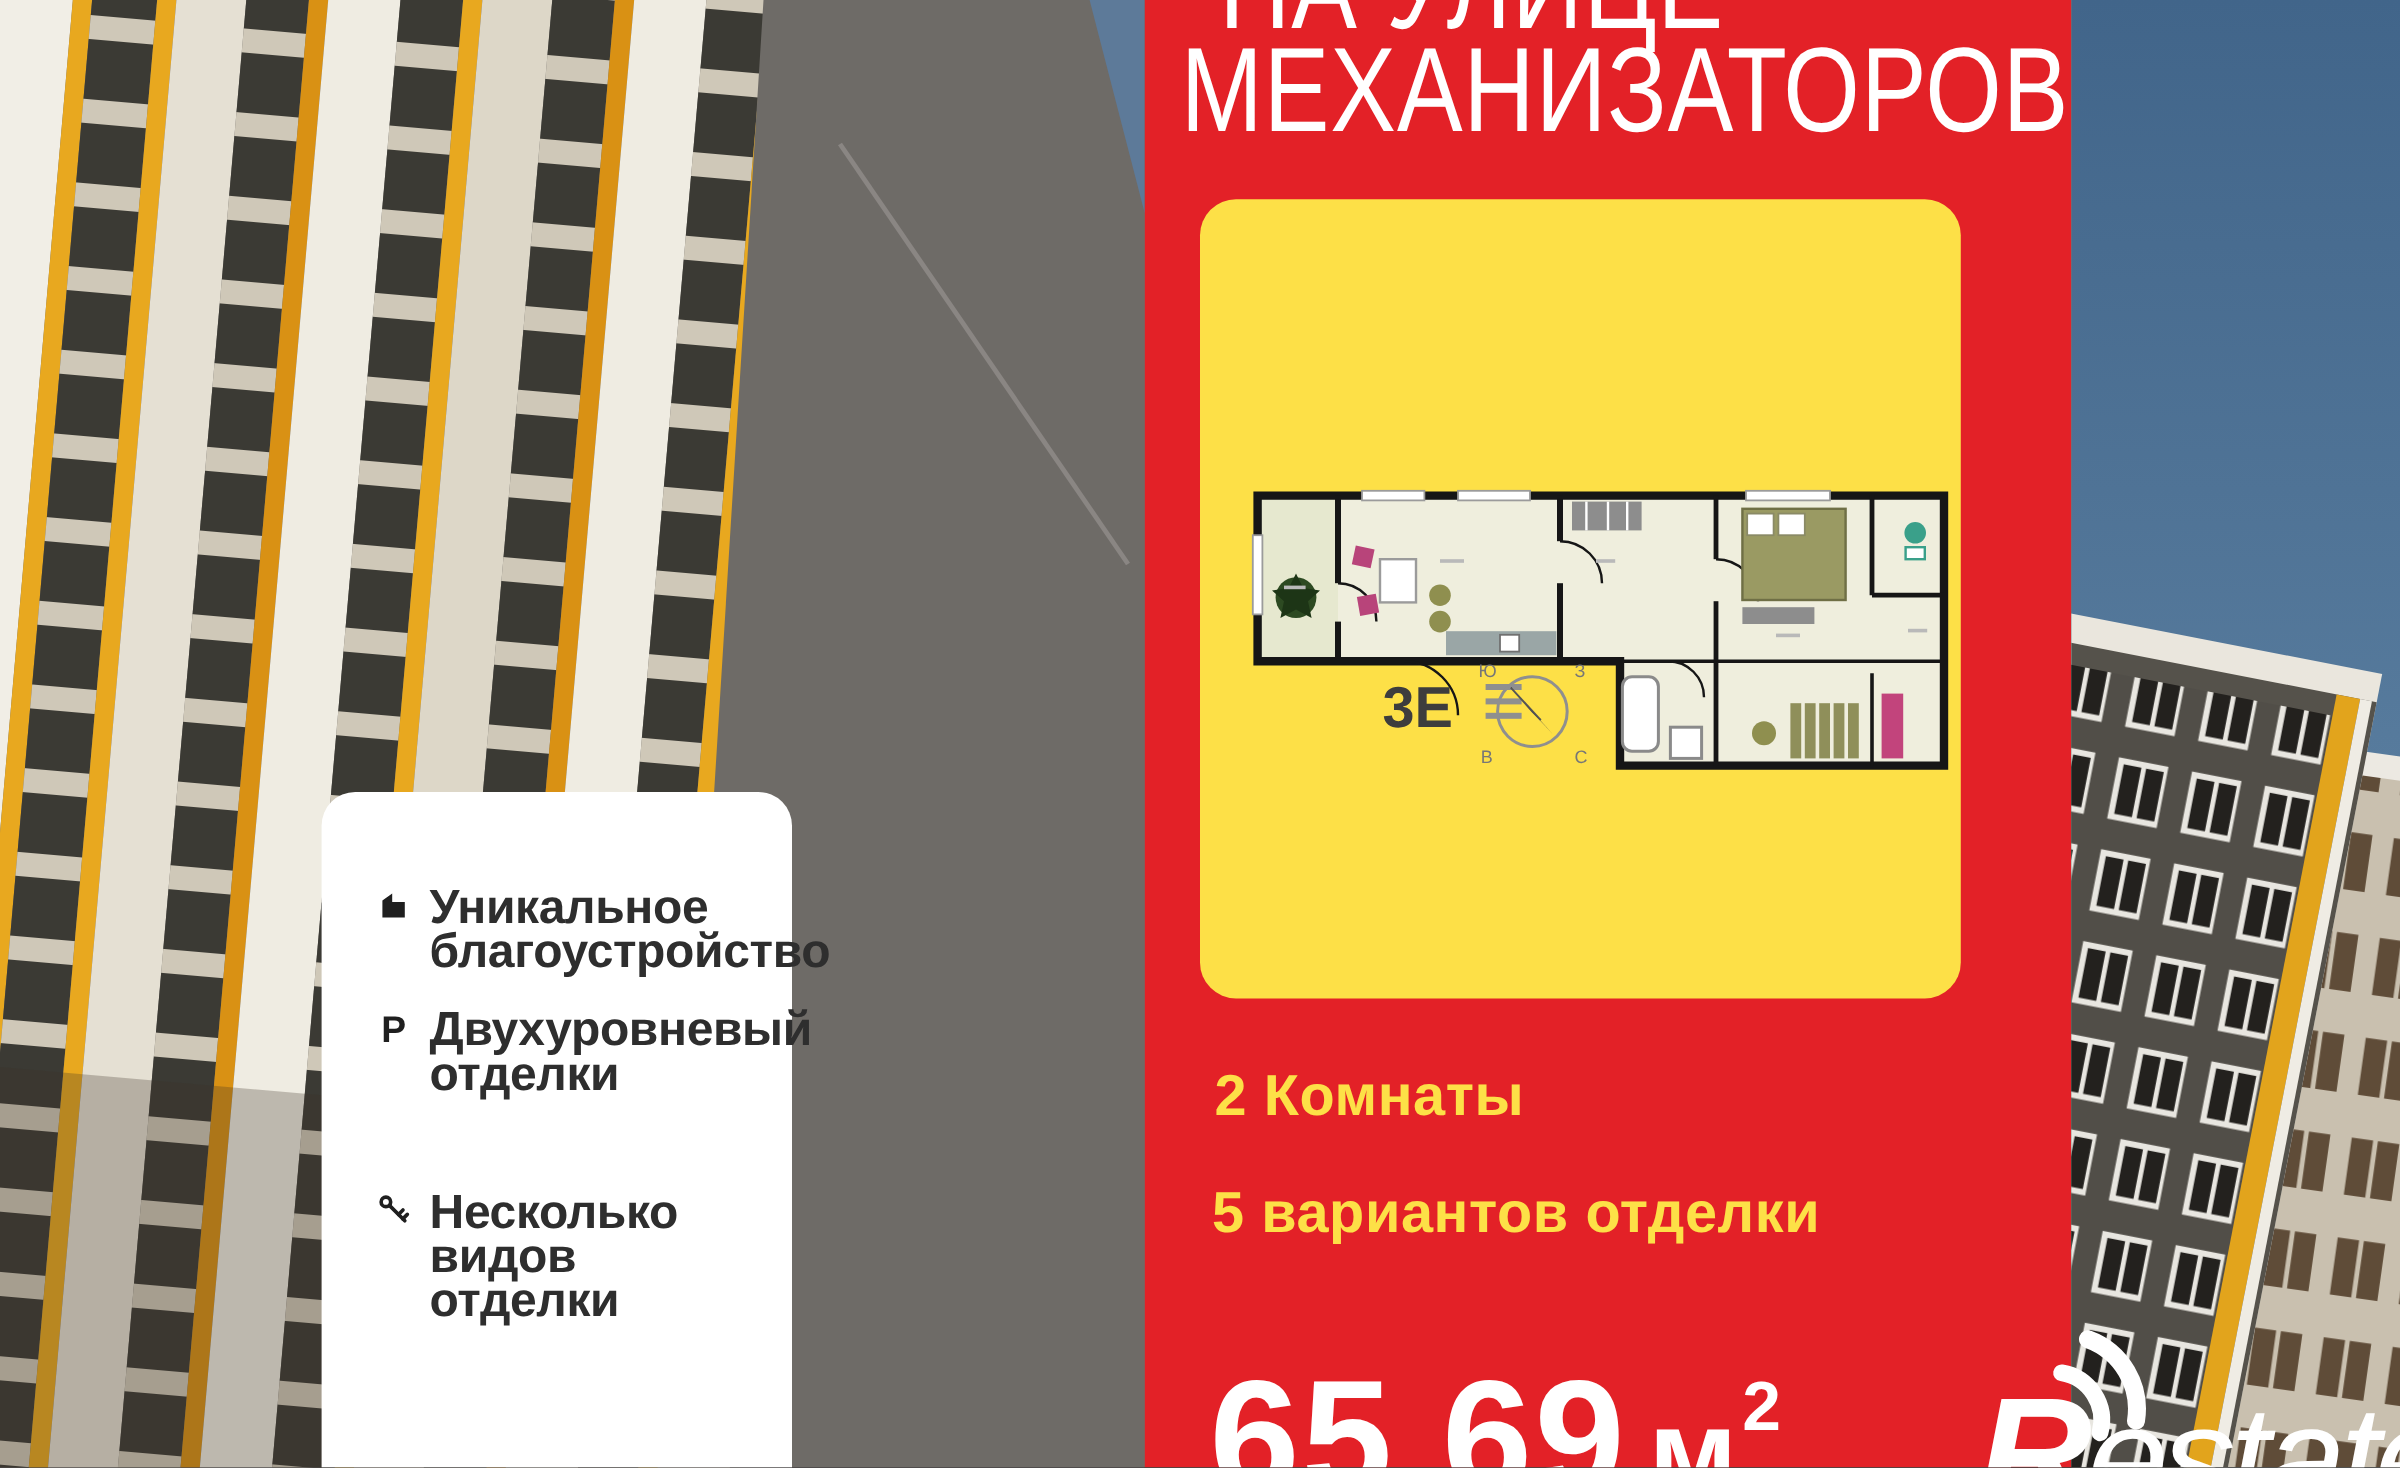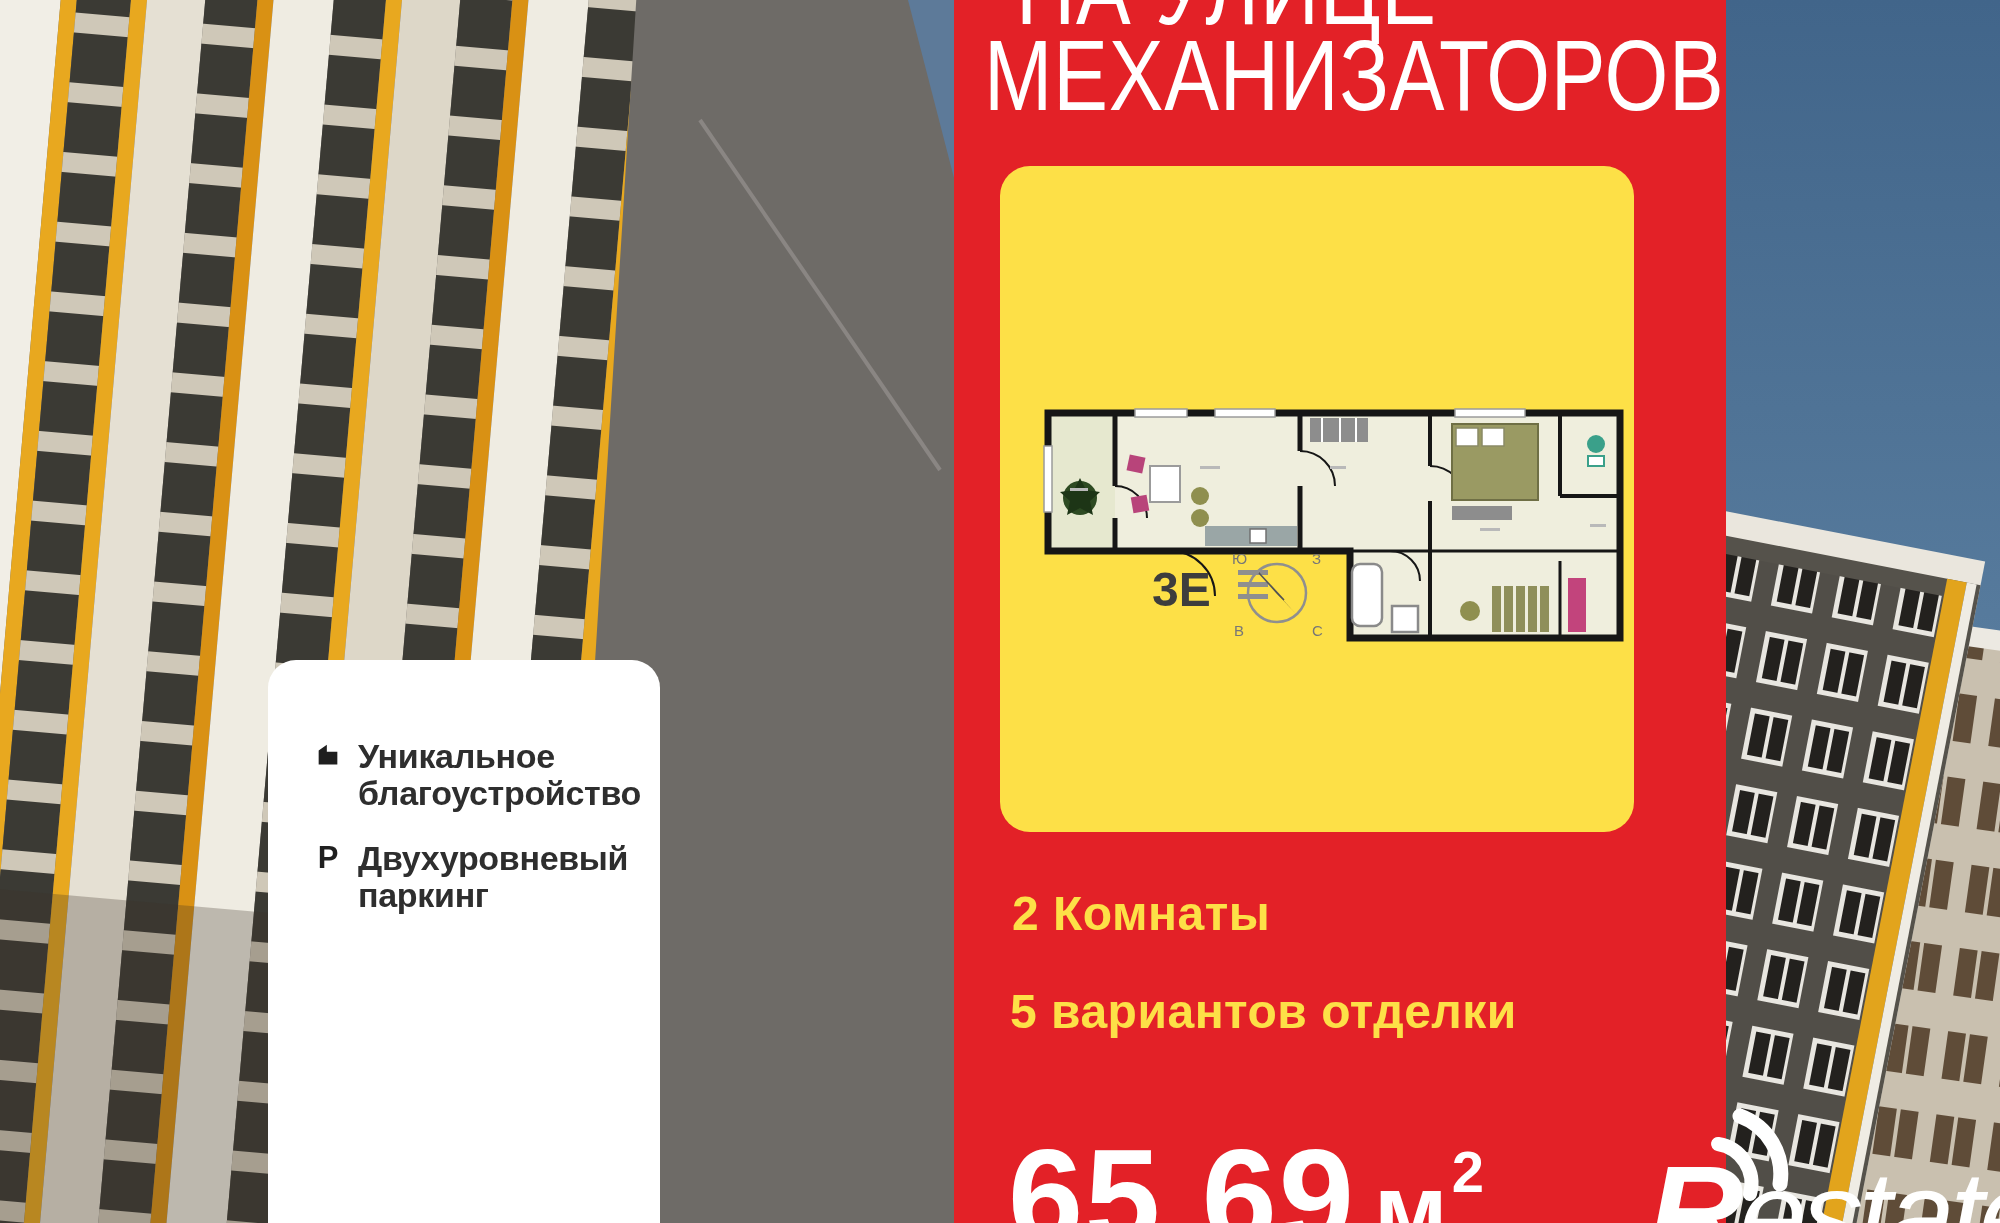--- a/index.html
+++ b/index.html
@@ -24,21 +24,21 @@
   .stat-area .num{font-size:135px;letter-spacing:2px;}
   .stat-area .unit{font-size:100px;margin-left:18px;}
   .stat-area .exp{font-size:58px;position:relative;top:-52px;left:4px;}
   
   .photo-right{position:absolute;left:1726px;top:0;width:274px;height:1223px;overflow:hidden;}
   
   .features-card{position:absolute;left:268px;top:660px;width:392px;height:620px;background:#fff;border-radius:28px;}
   .feat-item{position:absolute;left:46px;display:flex;gap:16px;align-items:flex-start;}
   .feat-icon{width:28px;height:28px;flex:0 0 28px;margin-top:2px;}
   .feat-icon-p{width:28px;flex:0 0 28px;font-weight:700;font-size:31px;color:#1f1f1f;line-height:1;margin-top:2px;text-align:center;}
-  .feat-text{width:262px;font-weight:700;font-size:34px;line-height:37px;color:#2e2e2e;letter-spacing:-0.3px;}
+  .feat-text{width:262px;font-weight:700;font-size:40px;line-height:37px;color:#2e2e2e;letter-spacing:-0.3px;}
   .fi-1{top:78px;} .fi-2{top:180px;} .fi-3{top:332px;} .fi-4{top:456px;}
   
   .logo{position:absolute;left:1648px;top:1108px;width:360px;height:130px;color:#fff;}
   .logo .word{position:absolute;left:0;top:28px;font-style:italic;white-space:nowrap;}
   .logo .r{font-size:132px;font-weight:700;letter-spacing:-4px;}
   .logo .rest{font-size:122px;font-weight:400;letter-spacing:-5px;}
   .logo svg{position:absolute;left:50px;top:0;}
   
   .plan-card svg{display:block;}
 </style>
@@ -229,21 +229,32 @@
 
   <div class="features-card">
     <div class="feat-item fi-1">
       <svg class="feat-icon" viewBox="0 0 24 24">
         <path d="M4 21 V9 l7 -5 v6 h9 v11 z" fill="#1f1f1f"></path>
       </svg>
       <div class="feat-text">Уникальное благоустройство</div>
     </div>
     <div class="feat-item fi-2">
       <div class="feat-icon-p">Р</div>
-      <div class="feat-text">Двухуровневый паркинг</div>
+      <div class="feat-text">Двухуровневый отделки</div>
+    </div>
+    <div class="feat-item fi-3">
+      <svg class="feat-icon" viewBox="0 0 24 24">
+        <g stroke="#1f1f1f" stroke-width="2.6" fill="none" stroke-linecap="round">
+          <circle cx="6.5" cy="6.5" r="3.4"></circle>
+          <path d="M9 9 L20 20"></path>
+          <path d="M15.5 15.5 l3.2 -3.2"></path>
+          <path d="M18.6 18.6 l3.2 -3.2"></path>
+        </g>
+      </svg>
+      <div class="feat-text">Несколько видов отделки</div>
     </div>
   </div>
 
   <div class="logo">
     <svg width="130" height="95" viewBox="0 0 130 95">
       <path d="M52 86 A40 40 0 0 0 20 36" fill="none" stroke="#ffffff" stroke-width="14" stroke-linecap="round"></path>
       <path d="M82 76 A62 62 0 0 0 42 8" fill="none" stroke="#ffffff" stroke-width="15" stroke-linecap="round"></path>
     </svg>
     <span class="word"><span class="r">R</span><span class="rest">estate</span></span>
   </div>

